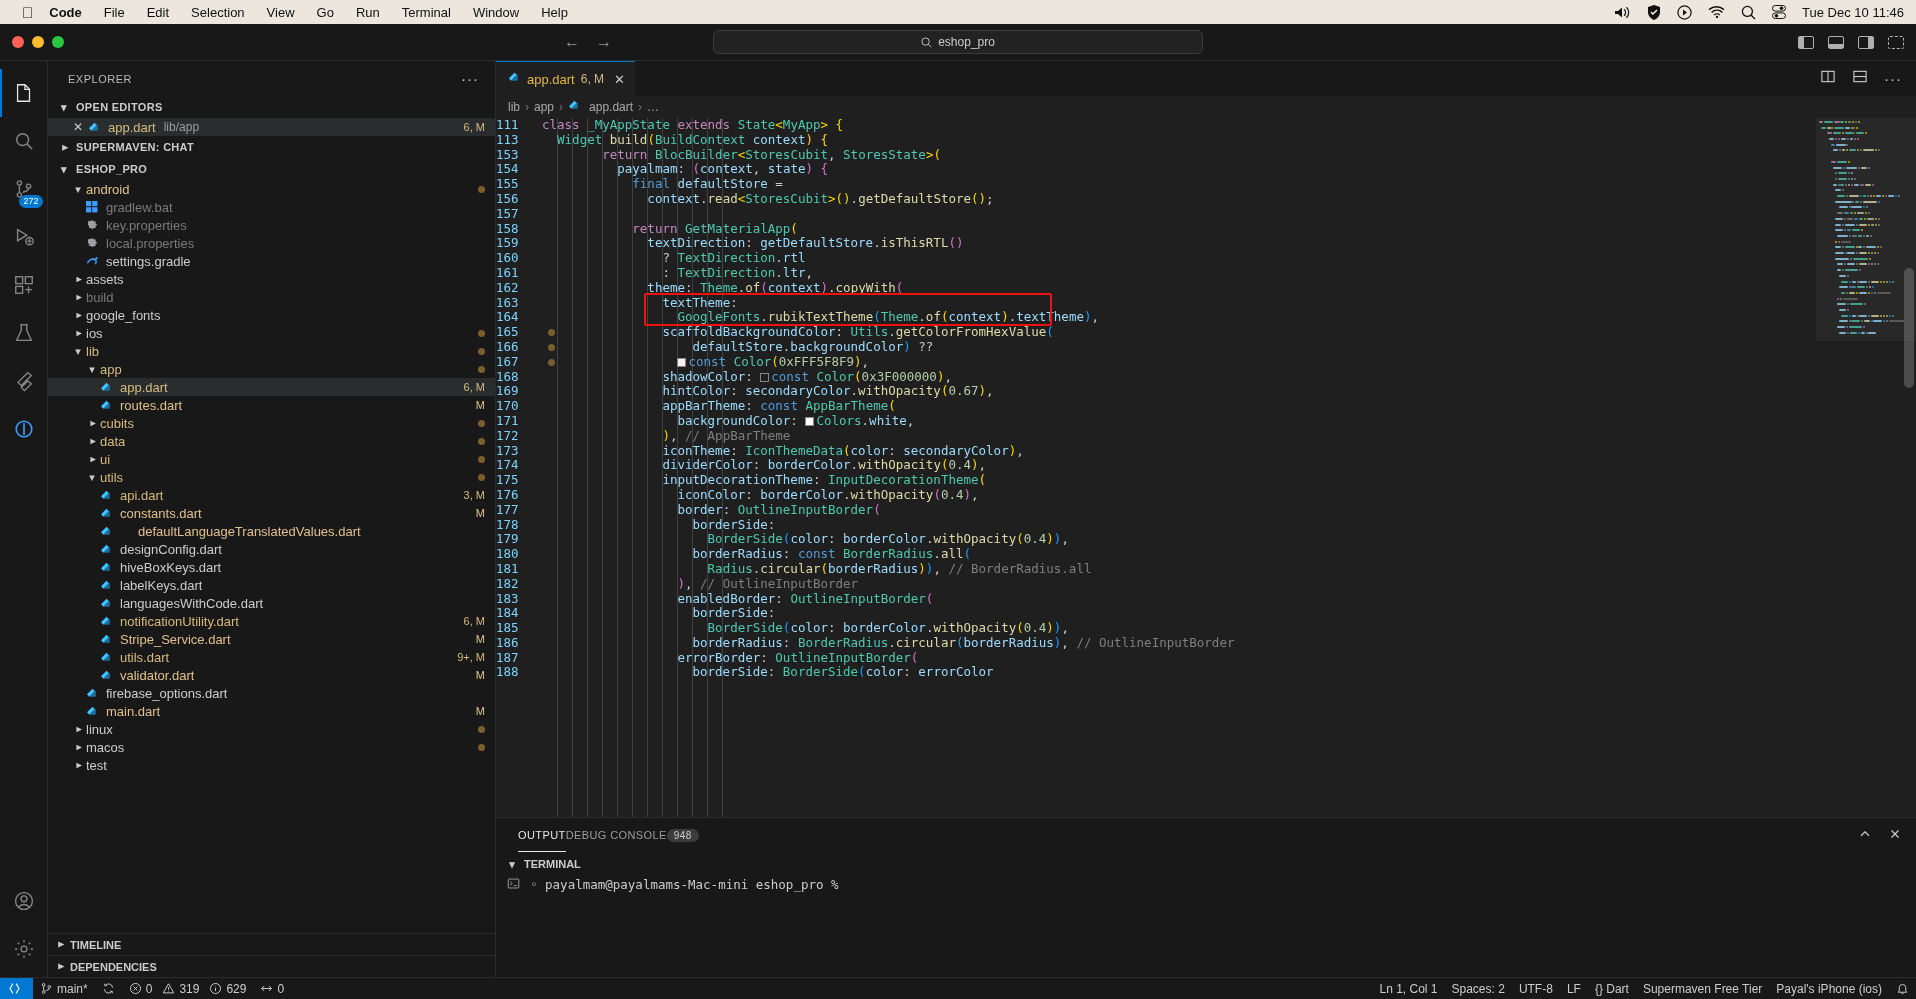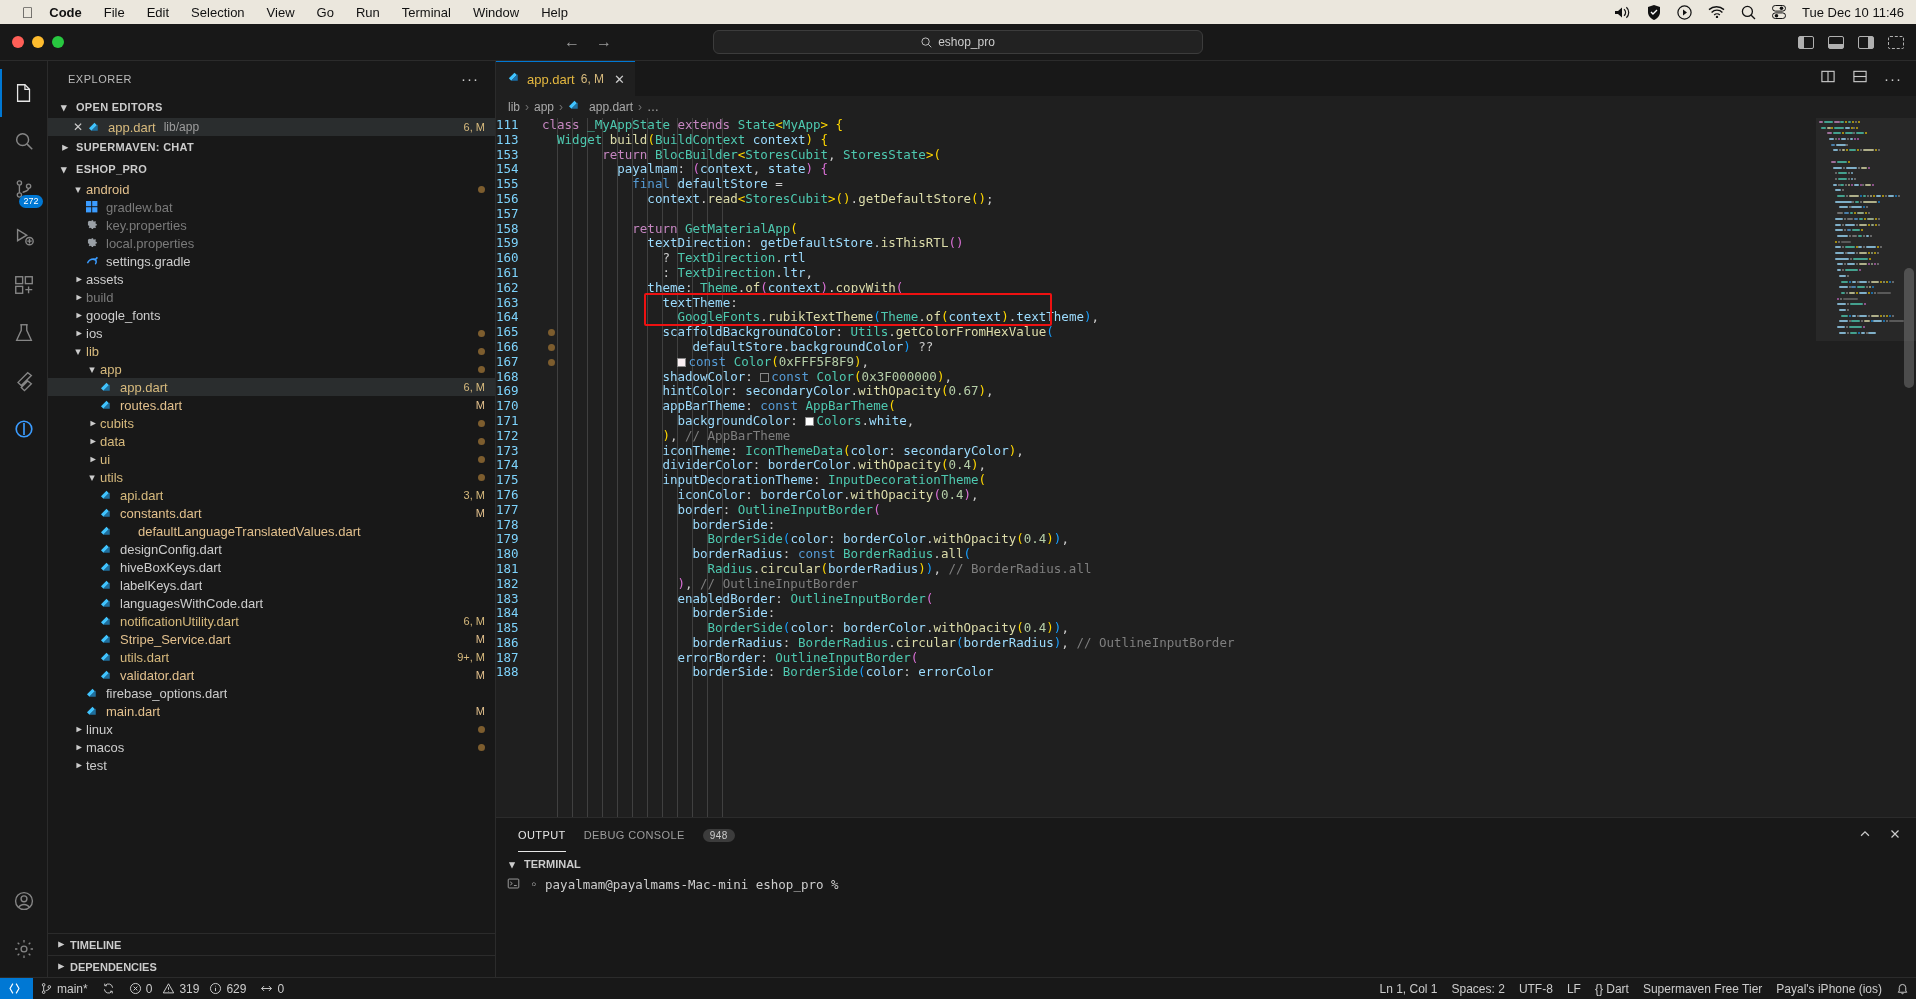--- a/index.html
+++ b/index.html
@@ -176,21 +176,21 @@
   #minimap { width: 100px; flex:none; position: relative; background: #1f1f1f; overflow: hidden; }
   .mmline { position: absolute; height: 2px; border-radius: 1px; }
   #mmslider { position:absolute; left:0; right:0; background: rgba(255,255,255,0.045); }
 
   
   #vscroll { position:absolute; right:0; top:0; width:14px; bottom:0; }
   #vthumb { position:absolute; right:2px; width:10px; background: rgba(121,121,121,0.5); border-radius:5px; }
 
   
   #panel { height: 160px; background: #181818; flex: none; display: flex; flex-direction: column; border-top: 1px solid #2b2b2b; }
-  #paneltabs { height: 35px; display: flex; align-items: center; gap: 18px; padding-left: 22px; font-size: 11px; color: #9d9d9d; letter-spacing:.4px; position: relative;}
+  #paneltabs { height: 35px; display: flex; align-items: center; gap: 0; padding-left: 22px; font-size: 11px; color: #9d9d9d; letter-spacing:.4px; position: relative;}
   #paneltabs .ptab { position: relative; padding-bottom: 2px; }
   #paneltabs .ptab.active { color: #e7e7e7; }
   #paneltabs .ptab.active::after { content:""; position:absolute; left:0; right:0; bottom:-9px; height:1px; background:#e7e7e7; }
   .pcount { background:#3c3c3c; border-radius:9px; padding:1px 7px; font-size:10px; color:#cccccc; }
   #panelright { margin-left:auto; display:flex; gap:16px; padding-right:14px; color:#cccccc; font-size:13px;}
 
   #terminalhdr { height: 22px; display:flex; align-items:center; gap:6px; padding-left: 10px; font-size: 11px; font-weight:bold; color:#cccccc; }
   #terminalbody { flex:1; display:flex; font-family:"DejaVu Sans Mono", monospace; font-size:12.5px; }
   #termleft { width: 34px; display:flex; justify-content:center; padding-top: 2px; }
   #termtext { color:#cccccc; padding-top:2px; }

